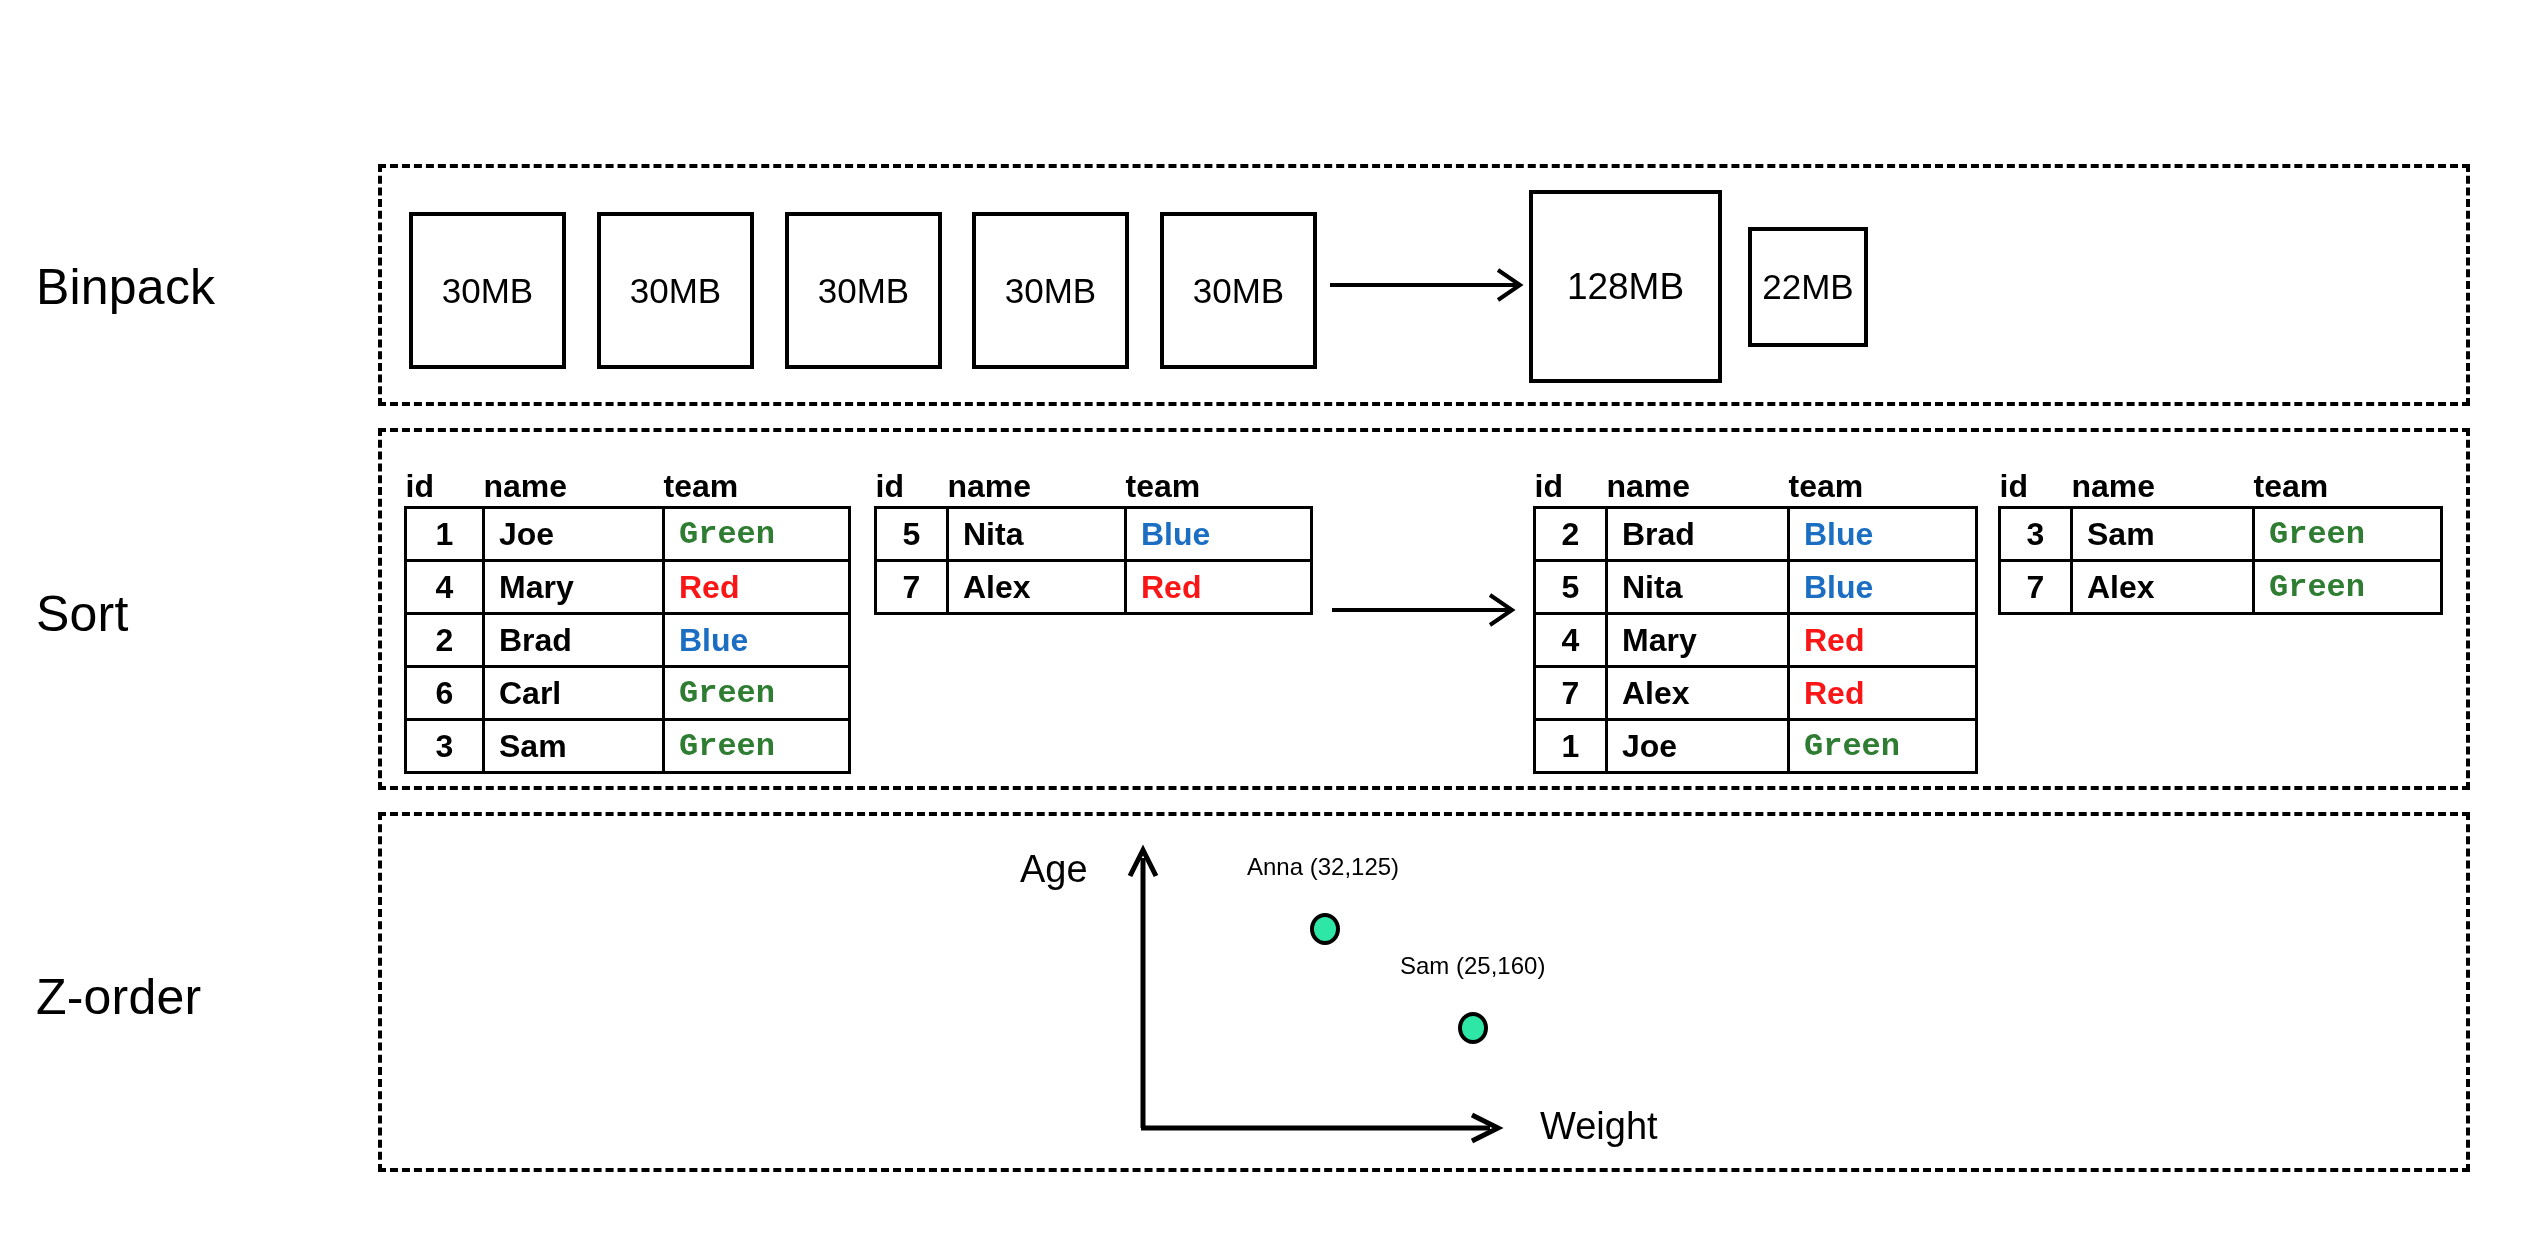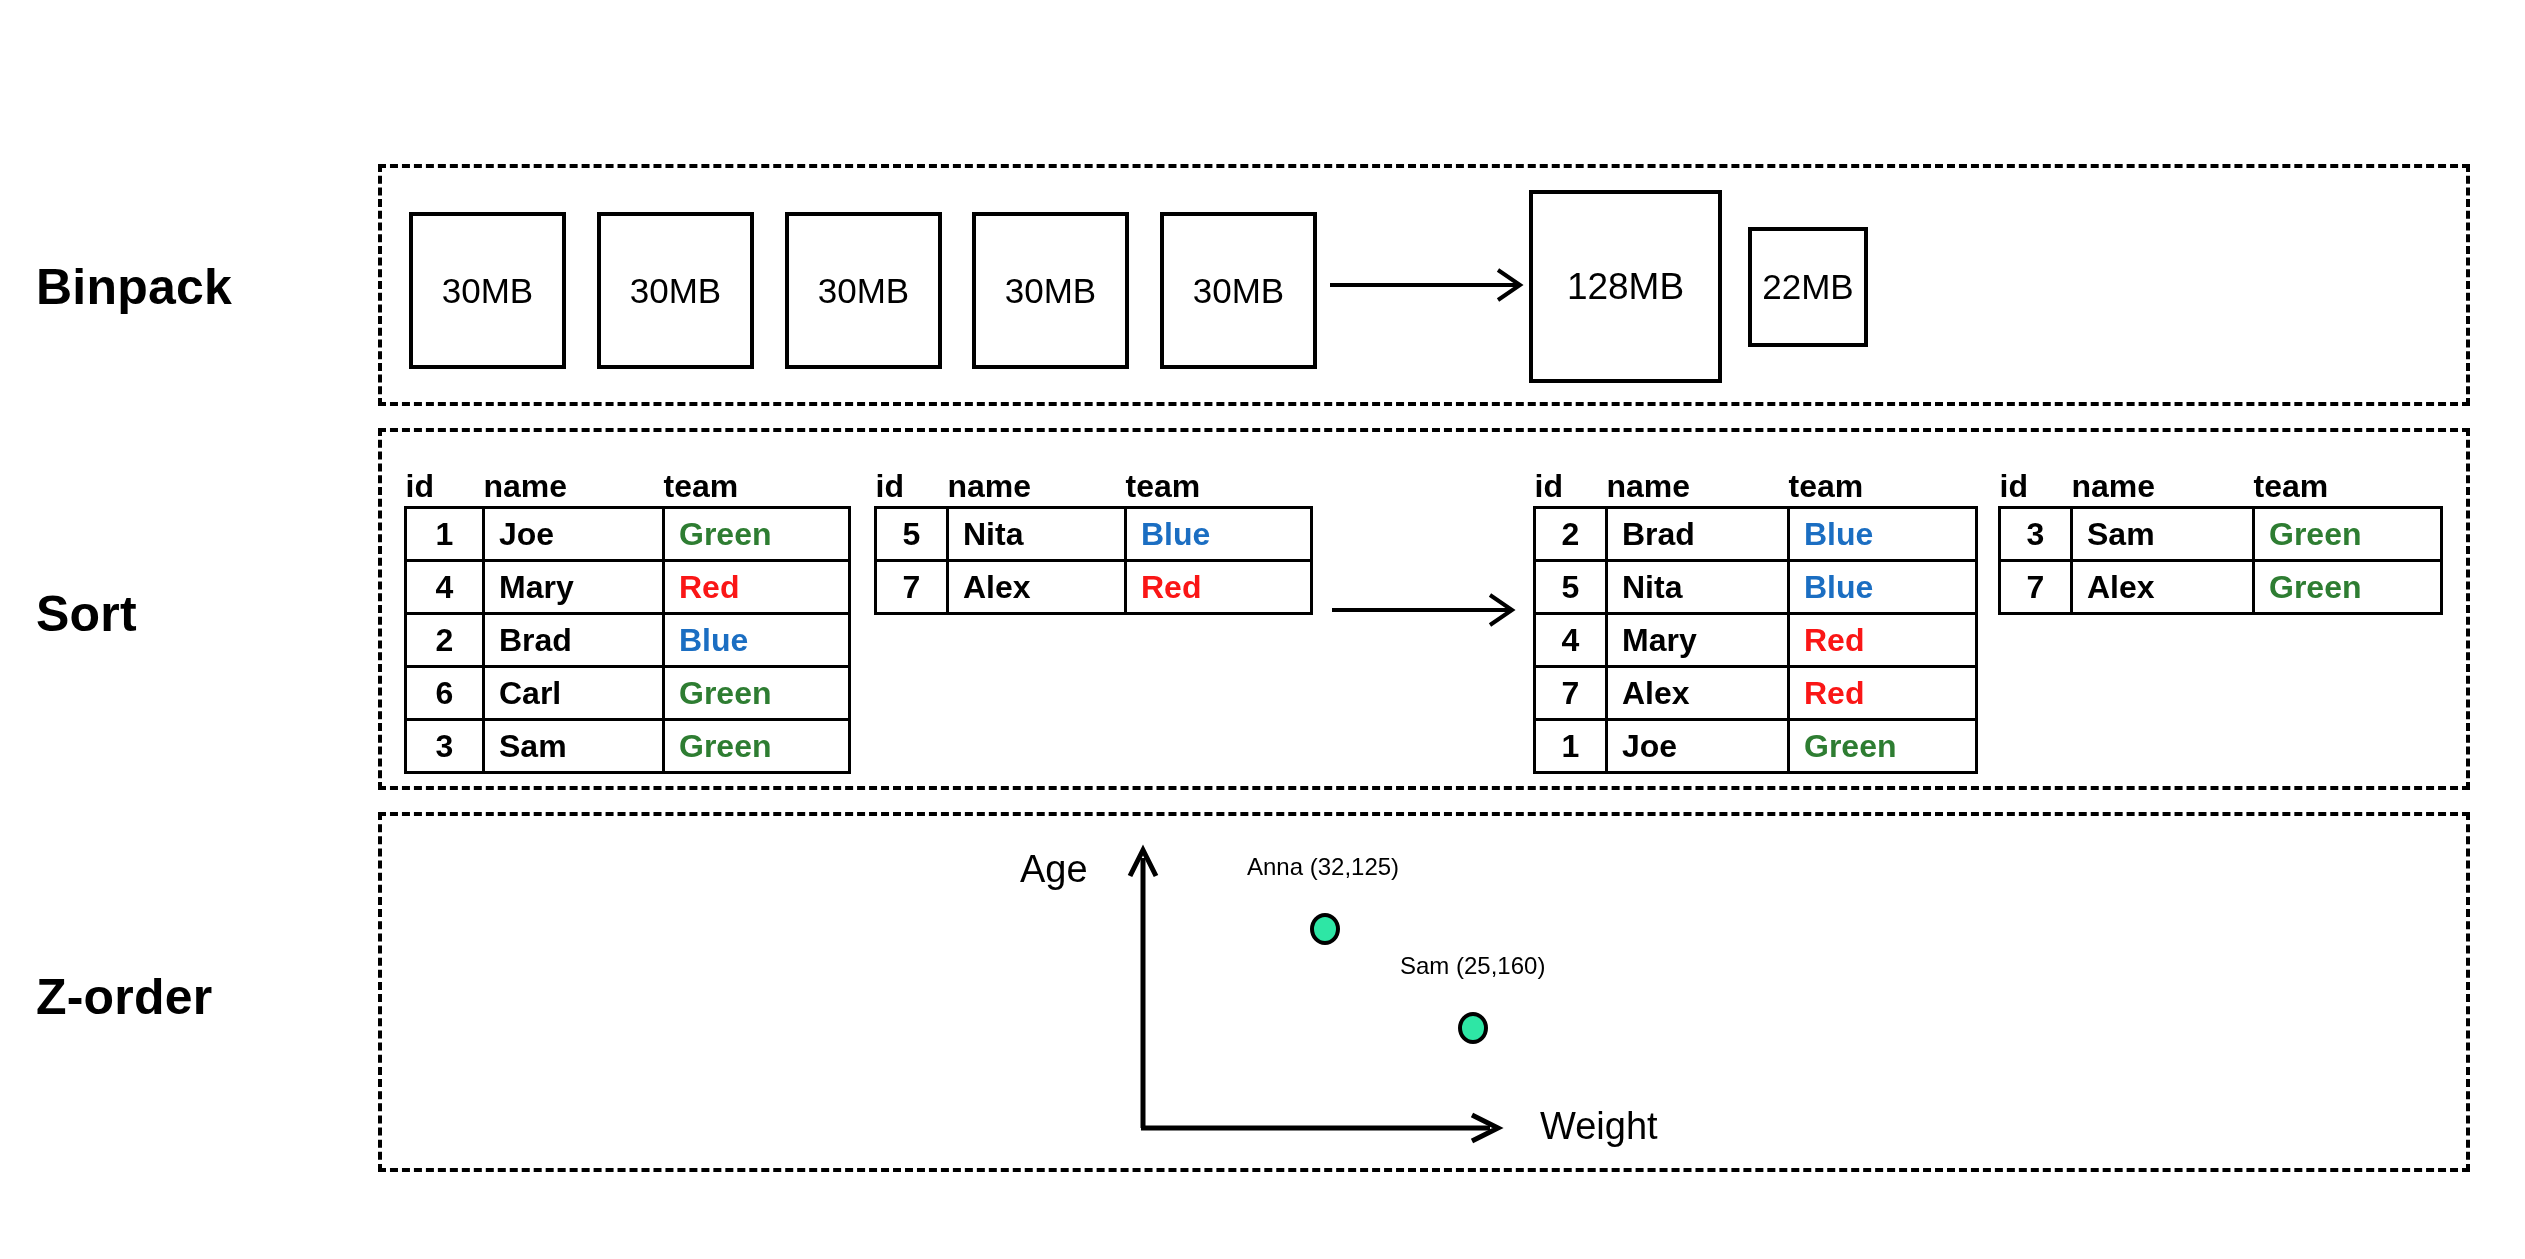--- a/index.html
+++ b/index.html
@@ -12,21 +12,21 @@
     height: 1259px;
     position: relative;
     font-family: "Liberation Sans", sans-serif;
     color: #000000;
     overflow: hidden;
   }
 
   
   .row-label {
     position: absolute;
-    font-weight: bold;
+    font-weight: normal;
     font-size: 50px;
     letter-spacing: 0.2px;
     color: #000;
     white-space: nowrap;
   }
   #label-binpack { left: 36px; top: 258px; }
   #label-sort    { left: 36px; top: 585px; }
   #label-zorder  { left: 36px; top: 968px; }
 
   
@@ -78,21 +78,21 @@
     height: 50px;
     padding: 0 0 0 14px;
     background: #ffffff;
     vertical-align: middle;
     white-space: nowrap;
   }
   table.rec td.c-id { text-align: center; padding-left: 0; }
   th.h-id   { padding-left: 22px; }
   th.h-name { padding-left: 14px; }
   th.h-team { padding-left: 14px; }
-  .team-Green { color: #2E7D32; }
+  .team-Green { color: #2E7D32; font-family: Liberation Mono, monospace; }
   .team-Red   { color: #FA1616; }
   .team-Blue  { color: #1B6EC2; }
 
   
   #zplot { position: absolute; left: 1000px; top: 830px; width: 760px; height: 330px; }
   .axis-label {
     position: absolute;
     font-size: 38px;
     font-weight: 400;
     white-space: nowrap;

